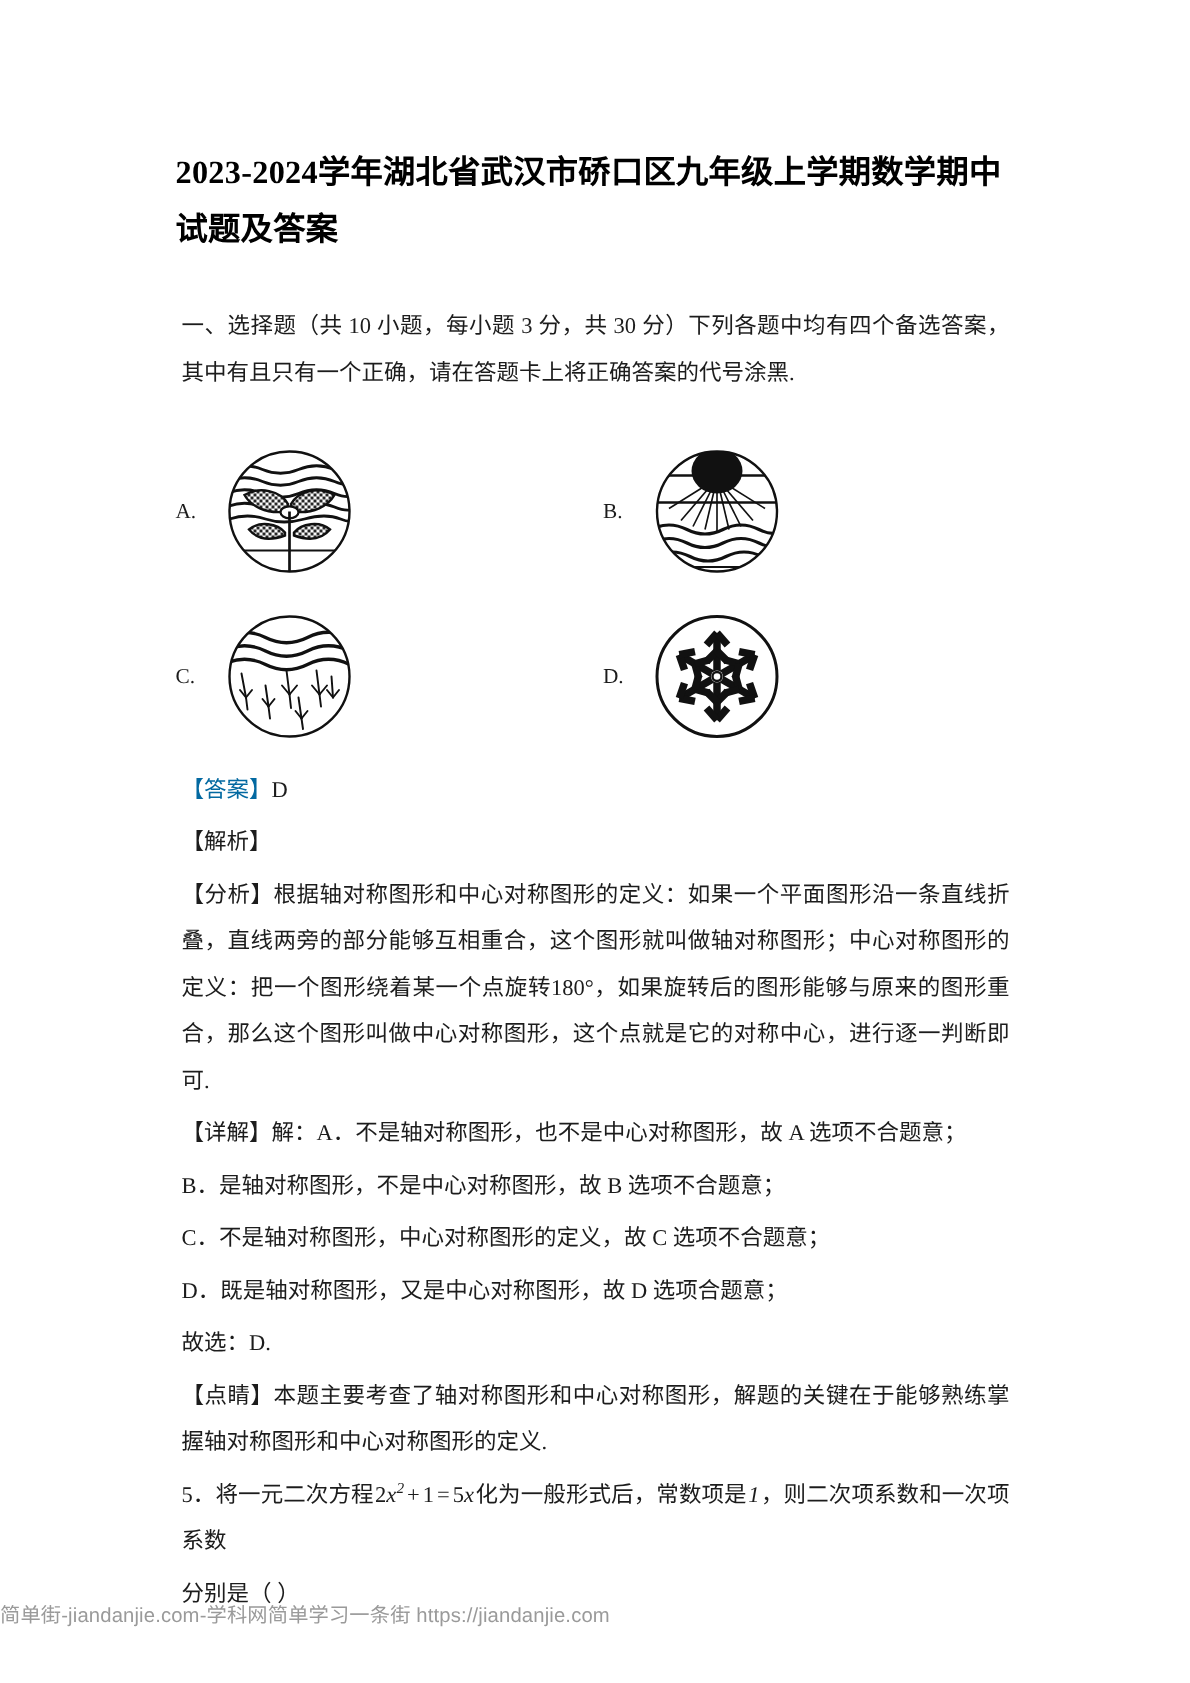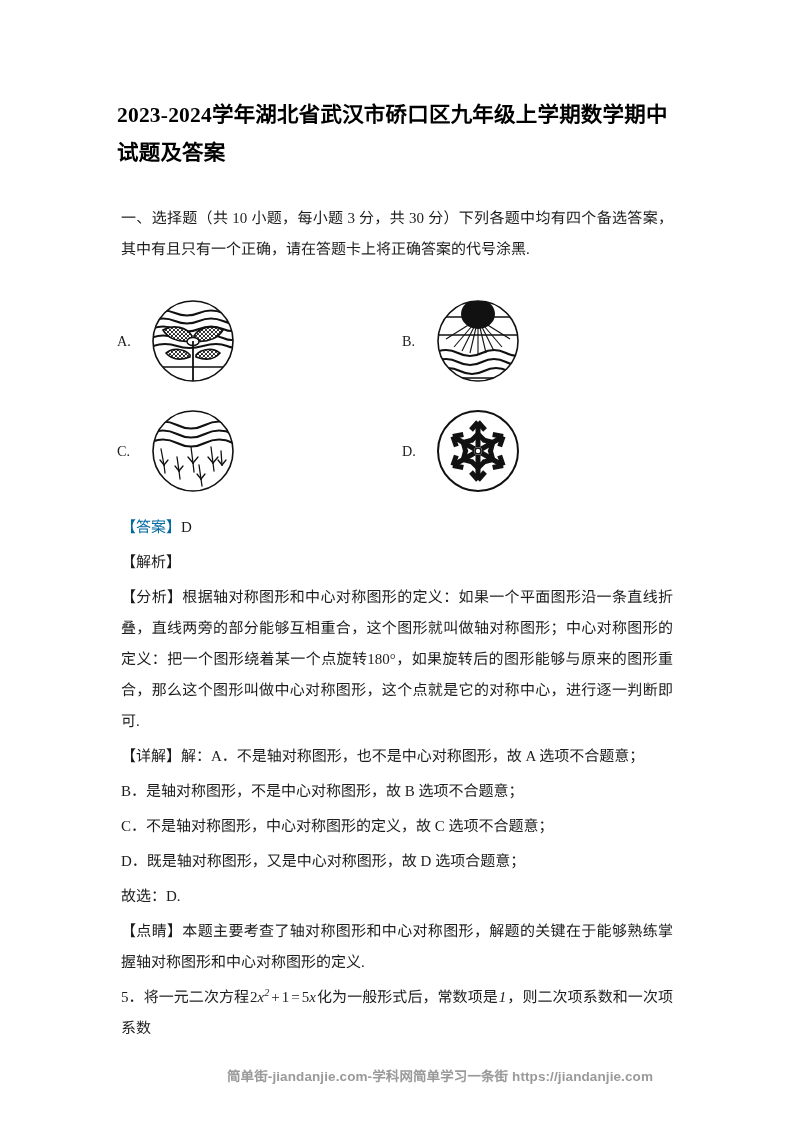--- a/index.html
+++ b/index.html
@@ -97,26 +97,25 @@
     height: 92px;
     flex: 0 0 92px;
   }
   .opt-fig svg { display: block; }
   
   .footer {
     position: absolute;
     left: 0;
     top: 1065px;
     width: 653px;
-    text-align: right;
+    text-align: left;
     font-family: "Liberation Sans", "DejaVu Sans", sans-serif;
     font-size: 13.5px;
     color: #9a9a9a;
     letter-spacing: 0.1px;
-    font-weight: bold;
   }
 </style>
 </head>
 <body>
 
 <div class="page">
 
   <div class="content">
 
     <h1 class="doc-title">2023-2024学年湖北省武汉市硚口区九年级上学期数学期中试题及答案</h1>
@@ -321,18 +320,19 @@
     <p class="para">【详解】解：A．不是轴对称图形，也不是中心对称图形，故 A 选项不合题意；</p>
     <p class="para">B．是轴对称图形，不是中心对称图形，故 B 选项不合题意；</p>
     <p class="para">C．不是轴对称图形，中心对称图形的定义，故 C 选项不合题意；</p>
     <p class="para">D．既是轴对称图形，又是中心对称图形，故 D 选项合题意；</p>
     <p class="para">故选：D.</p>
 
     <p class="para">【点睛】本题主要考查了轴对称图形和中心对称图形，解题的关键在于能够熟练掌握轴对称图形和中心对称图形的定义.</p>
 
     <p class="para"><span>5．将一元二次方程</span><span class="mathtxt"><span class="num">2</span><span>x</span><sup class="exp">2</sup><span class="op">+</span><span class="num">1</span><span class="op">=</span><span class="num">5</span><span>x</span></span><span>化为一般形式后，常数项是</span><span class="mathtxt num">1</span><span>，则二次项系数和一次项系数</span></p>
 
+    <p class="para">分别是（      ）</p>
 
   </div>
 
   <div class="footer">简单街-jiandanjie.com-学科网简单学习一条街 https://jiandanjie.com</div>
 
 </div>
 
 </body></html>

